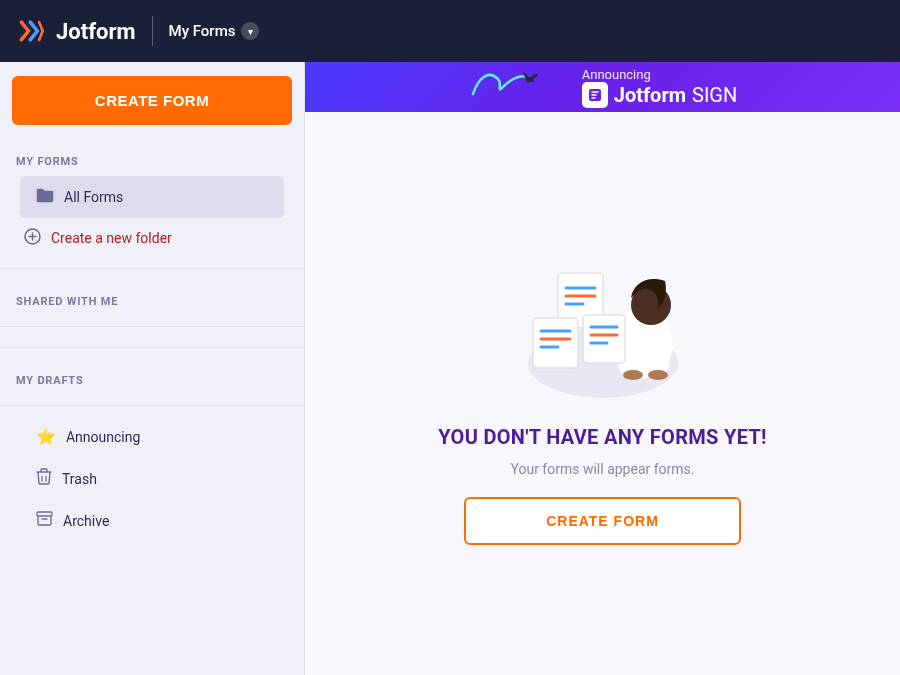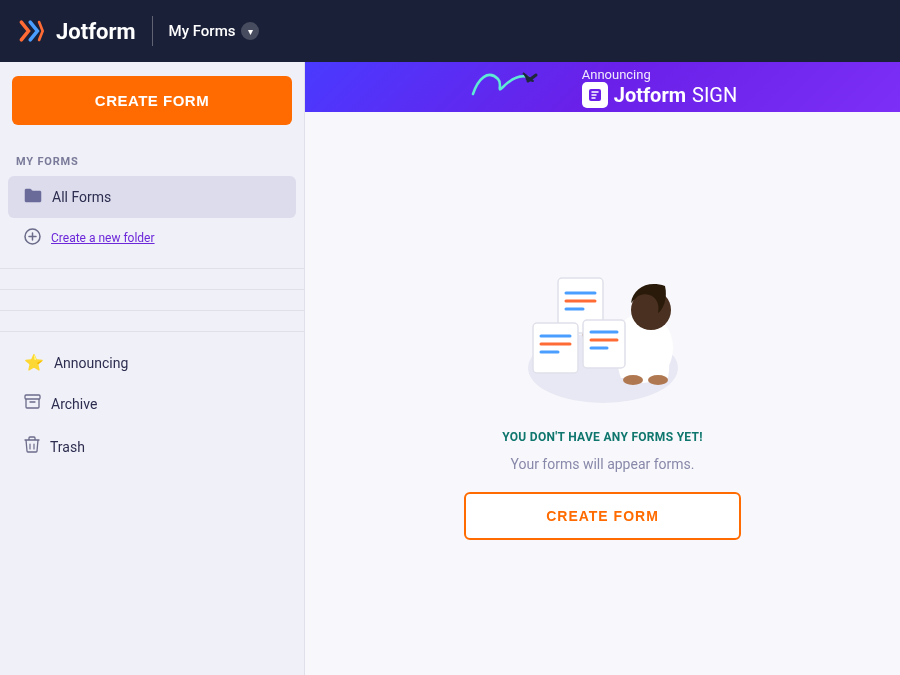--- a/index.html
+++ b/index.html
@@ -93,42 +93,41 @@
       padding: 16px 16px 8px 16px;
       text-transform: uppercase;
     }
     .sidebar-item {
       display: flex;
       align-items: center;
       gap: 10px;
       padding: 11px 16px;
       cursor: pointer;
       border-radius: 6px;
-      margin: 0 8px;
+      margin: 0 20px;
       font-size: 14px;
       color: #2d2d50;
     }
     .sidebar-item.active {
       background: #dcdcec;
     }
     .sidebar-item .item-icon {
       font-size: 16px;
       color: #6b6b8a;
     }
     .sidebar-item.active .item-icon { color: #4a4a7a; }
     .create-folder-item {
       display: flex;
       align-items: center;
       gap: 10px;
       padding: 10px 16px;
       cursor: pointer;
       margin: 0 8px;
-      font-size: 12px;
-      color: #6d28d9;
-      text-decoration: underline;
+      font-size: 14px;
+      color: #b91c1c;
     }
     .sidebar-divider {
       height: 1px;
       background: #e0e0ea;
       margin: 10px 0;
     }
     .sidebar-item-favorites .item-icon { color: #f5a623; }
     .sidebar-item-archive .item-icon { color: #6b6b8a; }
     .sidebar-item-trash .item-icon { color: #6b6b8a; }
 
@@ -198,23 +197,23 @@
       gap: 12px;
       padding: 40px;
     }
     .empty-illustration {
       width: 200px;
       height: 160px;
       position: relative;
       margin-bottom: 10px;
     }
     .empty-title {
-      font-size: 12px;
-      font-weight: 700;
-      color: #0f766e;
+      font-size: 20px;
+      font-weight: 700;
+      color: #4c1d95;
       text-align: center;
       letter-spacing: 0.3px;
     }
     .empty-subtitle {
       font-size: 14px;
       color: #8888aa;
       text-align: center;
     }
     .empty-create-btn {
       margin-top: 8px;
@@ -274,56 +273,58 @@
           <circle cx="8.5" cy="8.5" r="7.5" stroke="#6b6b8a" stroke-width="1.5"></circle>
           <line x1="8.5" y1="5" x2="8.5" y2="12" stroke="#6b6b8a" stroke-width="1.5" stroke-linecap="round"></line>
           <line x1="5" y1="8.5" x2="12" y2="8.5" stroke="#6b6b8a" stroke-width="1.5" stroke-linecap="round"></line>
         </svg>
       </span>
       <span>Create a new folder</span>
     </div>
 
     <div class="sidebar-divider"></div>
 
+    <div class="sidebar-section-label">SHARED WITH ME</div>
 
     <div class="sidebar-divider"></div>
 
 
     <div class="sidebar-divider"></div>
 
+    <div class="sidebar-section-label">MY DRAFTS</div>
 
     <div class="sidebar-divider"></div>
 
     <div class="sidebar-item sidebar-item-favorites">
       <span class="item-icon">⭐</span>
       <span>Announcing</span>
-    </div>
-
-    <div class="sidebar-item sidebar-item-archive">
-      <span class="item-icon">
-        <svg width="17" height="16" viewBox="0 0 17 16" fill="none">
-          <rect x="1" y="1" width="15" height="4" rx="1" stroke="#6b6b8a" stroke-width="1.3"></rect>
-          <path d="M2 5v8a1 1 0 001 1h11a1 1 0 001-1V5" stroke="#6b6b8a" stroke-width="1.3"></path>
-          <line x1="6" y1="8" x2="11" y2="8" stroke="#6b6b8a" stroke-width="1.3" stroke-linecap="round"></line>
-        </svg>
-      </span>
-      <span>Archive</span>
     </div>
 
     <div class="sidebar-item sidebar-item-trash">
       <span class="item-icon">
         <svg width="16" height="17" viewBox="0 0 16 17" fill="none">
           <path d="M1 4h14" stroke="#6b6b8a" stroke-width="1.3" stroke-linecap="round"></path>
           <path d="M5 4V2a1 1 0 011-1h4a1 1 0 011 1v2" stroke="#6b6b8a" stroke-width="1.3"></path>
           <path d="M2 4l1 11a1 1 0 001 1h8a1 1 0 001-1l1-11" stroke="#6b6b8a" stroke-width="1.3"></path>
           <line x1="6" y1="8" x2="6" y2="13" stroke="#6b6b8a" stroke-width="1.2" stroke-linecap="round"></line>
           <line x1="10" y1="8" x2="10" y2="13" stroke="#6b6b8a" stroke-width="1.2" stroke-linecap="round"></line>
         </svg>
       </span>
       <span>Trash</span>
+    </div>
+
+    <div class="sidebar-item sidebar-item-archive">
+      <span class="item-icon">
+        <svg width="17" height="16" viewBox="0 0 17 16" fill="none">
+          <rect x="1" y="1" width="15" height="4" rx="1" stroke="#6b6b8a" stroke-width="1.3"></rect>
+          <path d="M2 5v8a1 1 0 001 1h11a1 1 0 001-1V5" stroke="#6b6b8a" stroke-width="1.3"></path>
+          <line x1="6" y1="8" x2="11" y2="8" stroke="#6b6b8a" stroke-width="1.3" stroke-linecap="round"></line>
+        </svg>
+      </span>
+      <span>Archive</span>
     </div>
   </div>
 
   <div class="main-content">
 
     <div class="announcement-banner">
       <div class="banner-signature">
         <svg width="80" height="50" viewBox="0 0 80 50" fill="none">
           <path d="M5 35 C10 20, 20 10, 30 20 C35 25, 28 35, 35 28 C42 21, 50 15, 60 18" stroke="#5eead4" stroke-width="2.5" fill="none" stroke-linecap="round"></path>
           <path d="M55 14 L65 22 L58 20" stroke="#1e293b" stroke-width="2" fill="#1e293b" stroke-linejoin="round"></path>

